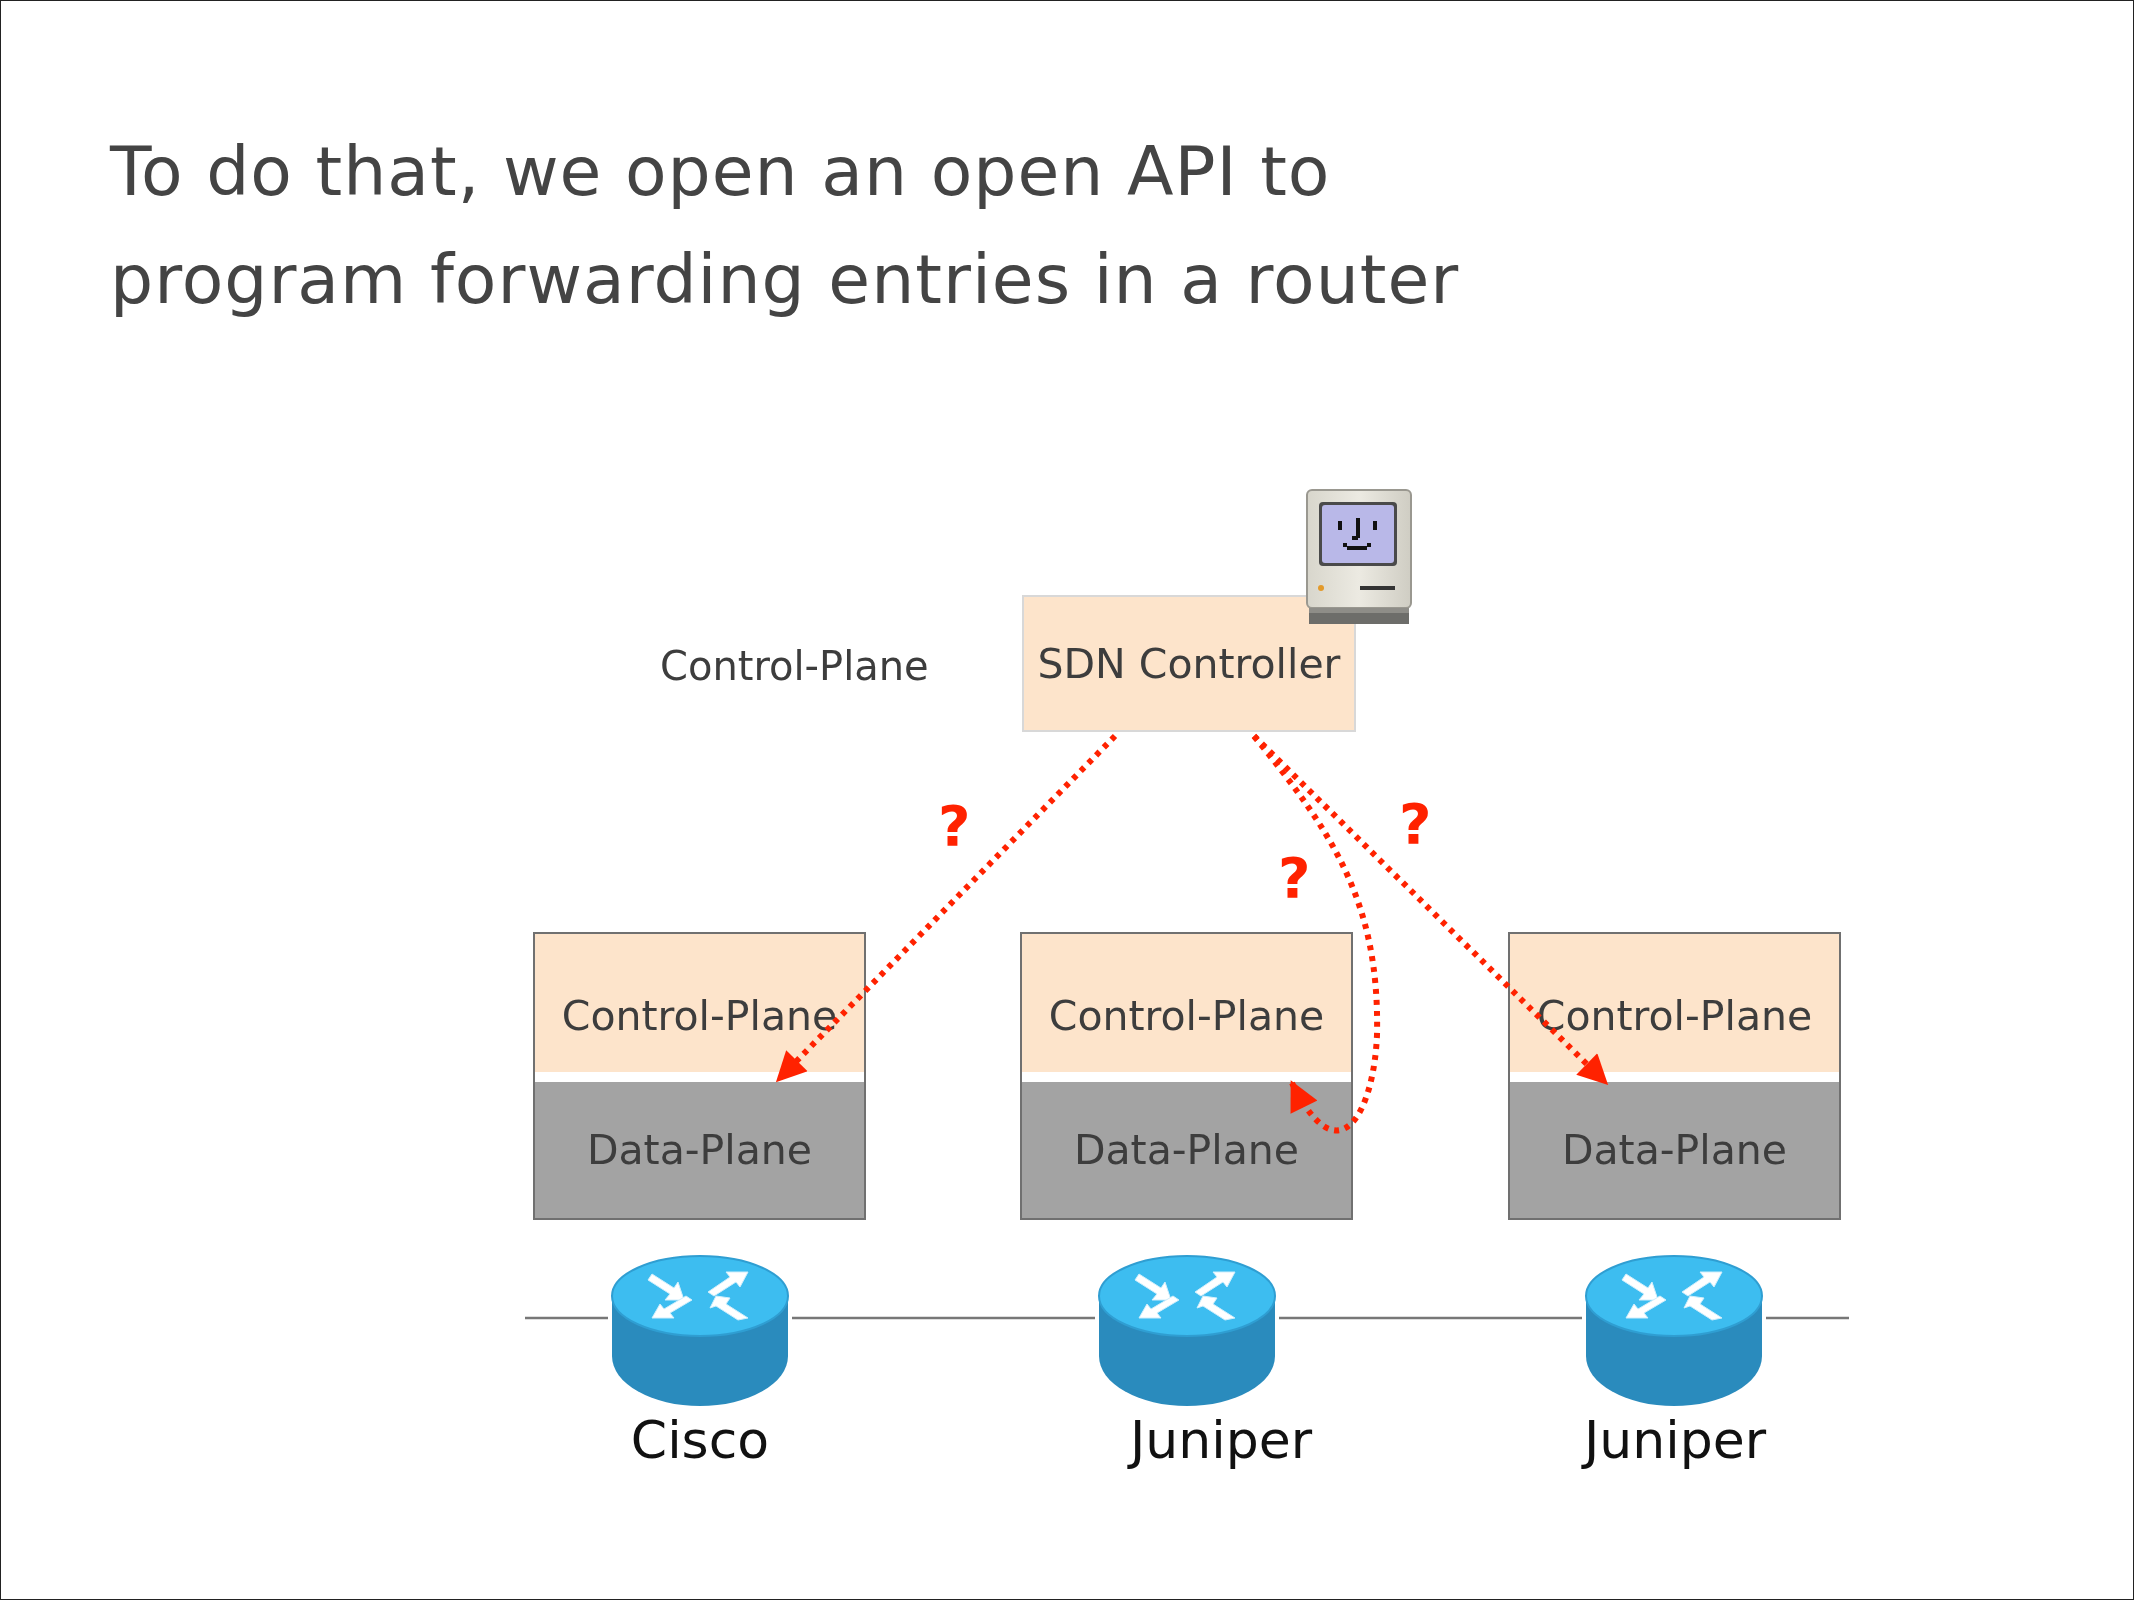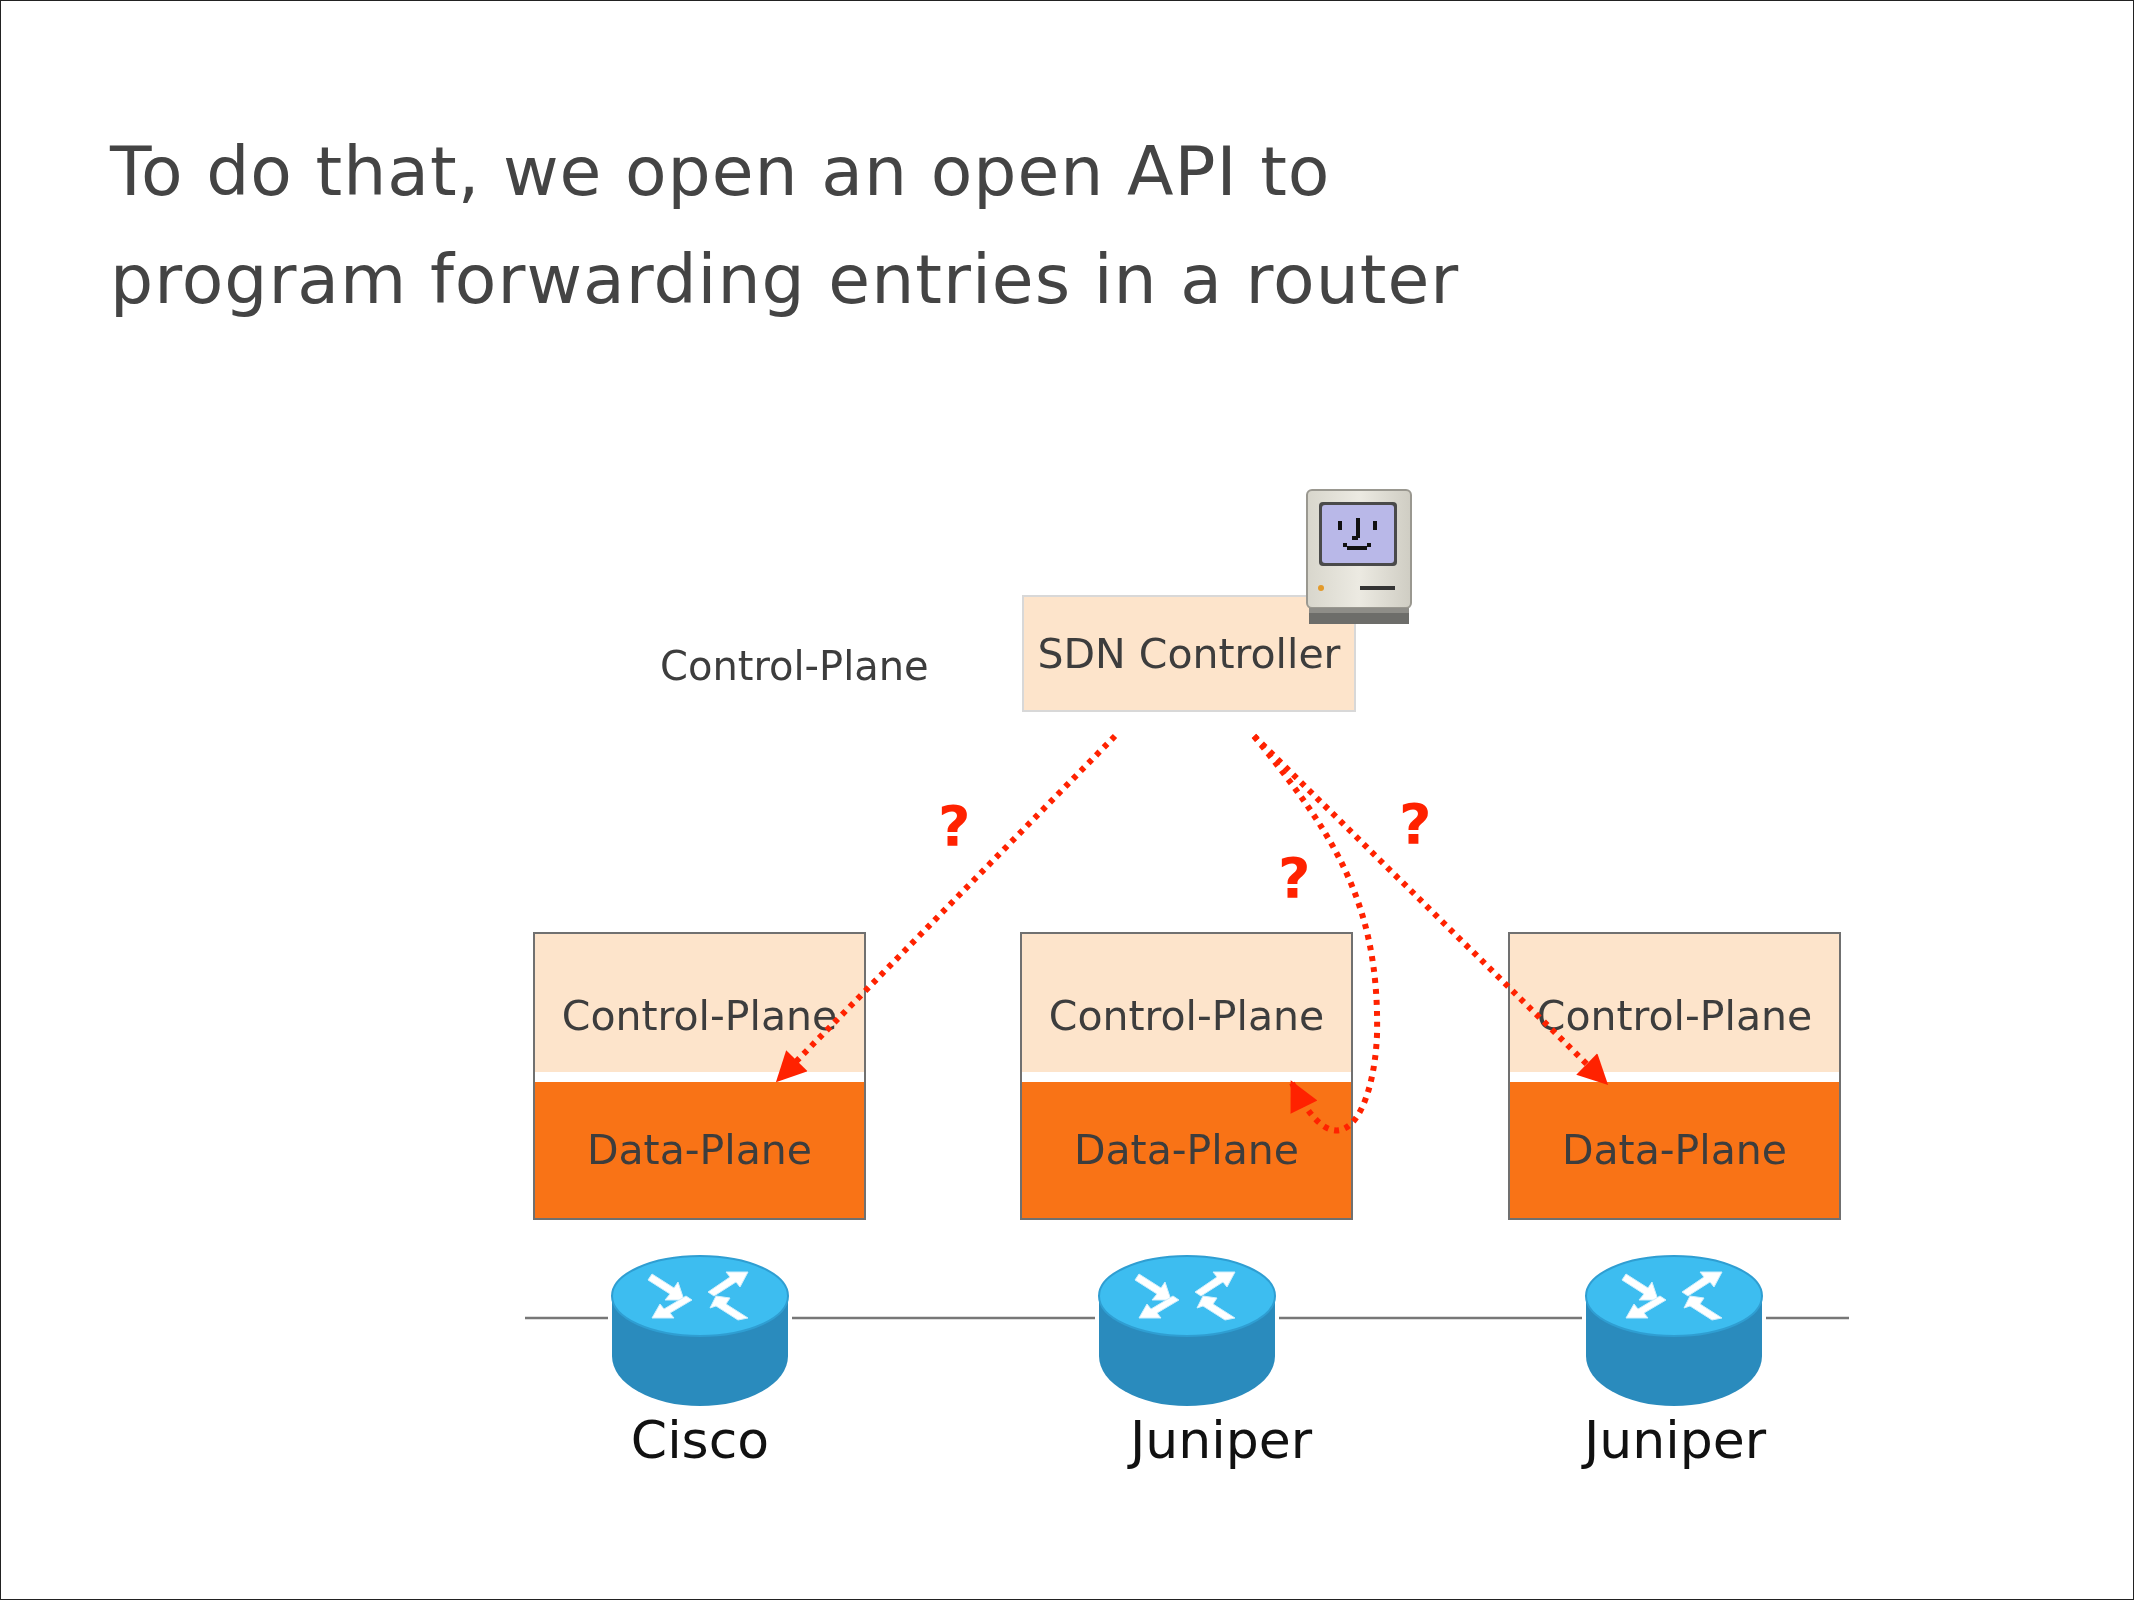--- a/index.html
+++ b/index.html
@@ -1,24 +1,24 @@
 <!DOCTYPE html>
 <html><head>
 <meta charset="utf-8">
 <style>
   html, body { margin:0; padding:0; background:#ffffff; }
   body { width:2134px; height:1600px; position:relative; overflow:hidden; font-family:"DejaVu Sans", sans-serif; }
   .frame { position:absolute; left:0; top:0; width:2132px; height:1598px; border:1px solid #222; box-sizing:content-box; }
   .title { position:absolute; left:110px; top:118px; font-size:68px; line-height:108px; color:#444444; letter-spacing:1px; white-space:nowrap; }
   .title div { white-space:nowrap; }
   .label { position:absolute; font-size:40px; color:#3d3d3d; white-space:nowrap; }
-  .sdn { position:absolute; left:1022px; top:595px; width:334px; height:117px; background:#fde4cb; border:2px solid #d8d8d8; box-sizing:border-box; display:flex; align-items:center; justify-content:center; font-size:41px; color:#3d3d3d; }
+  .sdn { position:absolute; left:1022px; top:595px; width:334px; height:137px; background:#fde4cb; border:2px solid #d8d8d8; box-sizing:border-box; display:flex; align-items:center; justify-content:center; font-size:41px; color:#3d3d3d; }
   .router-box { position:absolute; top:932px; width:333px; height:288px; border:2px solid #707070; box-sizing:border-box; background:#ffffff; }
   .cp { position:absolute; left:0; top:0; right:0; height:138px; background:#fde4cb; display:flex; align-items:center; justify-content:center; font-size:41px; color:#3d3d3d; padding-top:26px; box-sizing:border-box; }
-  .dp { position:absolute; left:0; bottom:0; right:0; height:136px; background:#f97316; display:flex; align-items:center; justify-content:center; font-size:41px; color:#3d3d3d; }
+  .dp { position:absolute; left:0; bottom:0; right:0; height:136px; background:#a3a3a3; display:flex; align-items:center; justify-content:center; font-size:41px; color:#3d3d3d; }
   .vendor { position:absolute; top:1410px; width:240px; text-align:center; font-size:52px; color:#111111; }
   svg.overlay { position:absolute; left:0; top:0; width:2134px; height:1600px; pointer-events:none; }
   .q { font-family:"DejaVu Sans", sans-serif; font-weight:bold; font-size:56px; fill:#ff2200; }
 </style>
 </head>
 <body>
 
 <div class="frame"></div>
 
 <div class="title">

